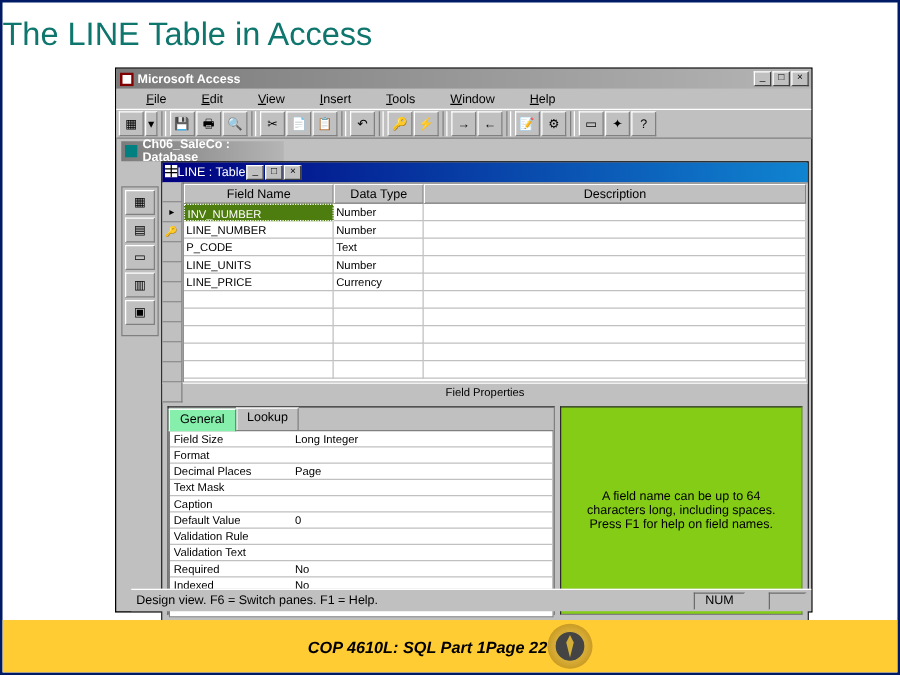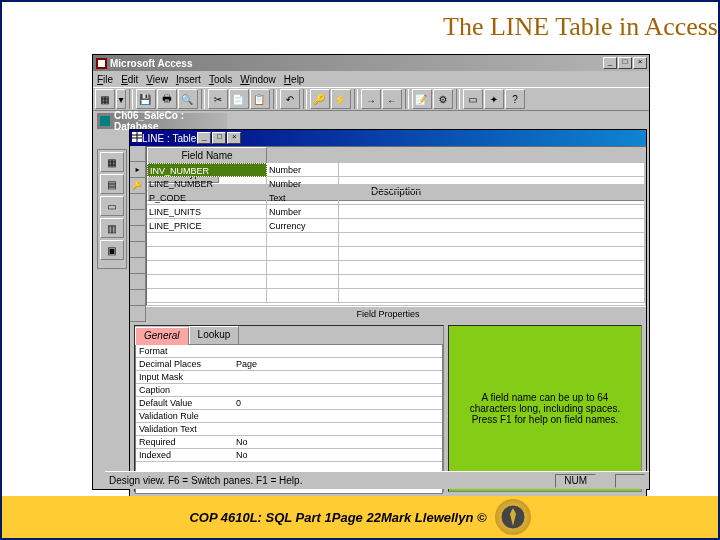--- a/index.html
+++ b/index.html
@@ -1,52 +1,52 @@
 <!DOCTYPE html>
 <html><head>
 <meta charset="utf-8">
 <style>
 * { margin: 0; padding: 0; box-sizing: border-box; font-family: "MS Sans Serif", "Tahoma", sans-serif; font-size: 10px; }
 body { width: 720px; height: 540px; background: #fff; border: 2px solid #001a66; position: relative; }
-.slide-title { text-align: right; font-size: 26px; color: #a16207; padding: 10px 0 6px; font-family: Liberation Serif, serif; }
+.slide-title { text-align: left; font-size: 26px; color: #0f766e; padding: 10px 0 6px; font-family: Liberation Sans, sans-serif; }
 .app-window { position: absolute; left: 90px; top: 52px; width: 558px; height: 436px; background: #c0c0c0; border: 1px solid #000; }
 .titlebar { height: 16px; background: linear-gradient(to right, #000080, #1084d0); color: #fff; display: flex; align-items: center; padding: 0 2px; }
 .titlebar-inactive { background: linear-gradient(to right, #7b7b7b, #b5b5b5); justify-content: flex-end; }
 .titlebar .icon { width: 12px; height: 12px; margin-right: 3px; display: inline-flex; align-items: center; justify-content: center; }
 .titlebar .title-text { flex: 1; font-weight: bold; font-size: 10px; }
 .win-btn { width: 14px; height: 12px; background: #c0c0c0; border: 1px solid; border-color: #fff #404040 #404040 #fff; margin-left: 1px; font-size: 8px; line-height: 8px; text-align: center; color: #000; cursor: default; }
 .menubar { height: 16px; background: #c0c0c0; display: flex; align-items: center; padding: 0 4px; gap: 8px; }
-.menubar span { font-size: 10px; }
+.menubar span { font-size: 10px; margin-left: 20px; }
 .menubar span u { text-decoration: underline; }
 .toolbar { height: 24px; background: #c0c0c0; border-top: 1px solid #fff; border-bottom: 1px solid #808080; display: flex; align-items: center; padding: 0 2px; gap: 1px; }
 .tb-btn { width: 20px; height: 20px; background: #c0c0c0; border: 1px solid; border-color: #fff #808080 #808080 #fff; display: inline-flex; align-items: center; justify-content: center; font-size: 10px; }
 .tb-sep { width: 4px; height: 20px; border-left: 1px solid #808080; border-right: 1px solid #fff; margin: 0 2px; }
 .db-window { position: absolute; left: 4px; top: 58px; width: 130px; height: 16px; }
 .table-window { position: absolute; left: 36px; top: 74px; width: 518px; height: 390px; background: #c0c0c0; border: 1px solid #000; }
 .table-titlebar { height: 16px; background: linear-gradient(to right, #000080, #1084d0); color: #fff; display: flex; align-items: center; padding: 0 2px; }
 .design-grid-area { display: flex; height: 160px; }
 .row-selector-col { width: 16px; background: #c0c0c0; }
 .row-sel { height: 16px; border-bottom: 1px solid #808080; border-right: 1px solid #808080; background: #c0c0c0; display: flex; align-items: center; justify-content: center; font-size: 8px; }
 .row-sel.key::before { content: "🔑"; font-size: 8px; }
 .row-sel.current::before { content: "▸"; font-size: 8px; }
 .design-grid { flex: 1; background: #fff; overflow: hidden; border: 1px inset #c0c0c0; }
-.grid-header { display: flex; height: 16px; background: #c0c0c0; flex-direction: column; }
+.grid-header { display: flex; height: 16px; background: #c0c0c0; }
 .grid-header .col { border-right: 1px solid #808080; border-bottom: 1px solid #808080; text-align: center; font-size: 10px; line-height: 16px; background: #c0c0c0; border-top: 1px solid #fff; border-left: 1px solid #fff; }
 .col-name { width: 120px; }
 .col-type { width: 72px; }
 .col-desc { flex: 1; }
 .grid-row { display: flex; height: 14px; }
 .grid-row .cell { border-right: 1px solid #c0c0c0; border-bottom: 1px solid #c0c0c0; font-size: 9px; padding: 0 2px; line-height: 14px; overflow: hidden; white-space: nowrap; }
 .grid-row .cell.selected { background: #4d7c0f; color: #fff; border: 1px dotted #fff; box-sizing: border-box; }
 .props-label { text-align: center; font-size: 9px; padding: 2px; background: #c0c0c0; border-top: 1px solid #fff; }
 .props-area { display: flex; height: 175px; background: #c0c0c0; padding: 4px; gap: 4px; }
 .props-left { width: 310px; background: #c0c0c0; border: 1px inset #808080; }
 .tabs { display: flex; height: 18px; }
 .tab { padding: 2px 8px; font-size: 10px; border: 1px solid #808080; border-bottom: none; background: #c0c0c0; border-top-color: #fff; border-left-color: #fff; }
-.tab.active { background: #fca5a5; position: relative; top: 1px; font-style: italic; }
+.tab.active { background: #86efac; position: relative; top: 1px; }
 .prop-rows { background: #fff; border: 1px solid #808080; height: 150px; }
 .prop-row { display: flex; height: 13px; border-bottom: 1px solid #c0c0c0; }
 .prop-row .plabel { width: 100px; font-size: 9px; padding-left: 3px; line-height: 13px; }
 .prop-row .pval { flex: 1; font-size: 9px; line-height: 13px; }
 .props-right { flex: 1; background: #84cc16; border: 1px inset #808080; display: flex; align-items: center; justify-content: center; text-align: center; font-size: 9px; padding: 8px; }
 .statusbar { position: absolute; bottom: 0; left: 12px; right: 0; height: 18px; background: #c0c0c0; border-top: 1px solid #fff; display: flex; align-items: center; padding: 0 4px; font-size: 10px; }
 .statusbar .spacer { flex: 1; }
 .statusbar .cell-status { border: 1px inset #c0c0c0; padding: 0 8px; margin-left: 19px; height: 14px; line-height: 12px; }
 .footer { position: absolute; bottom: 0; left: 0; right: 0; height: 42px; background: #ffcc33; display: flex; align-items: center; justify-content: center; padding: 0 14px; }
 .footer div { font-size: 13px; font-style: italic; font-weight: bold; font-family: Arial, sans-serif; }
@@ -222,29 +222,33 @@
     <div class="props-label">Field Properties</div>
 
     <div class="props-area">
       <div class="props-left">
         <div class="tabs">
           <div class="tab active">General</div>
           <div class="tab">Lookup</div>
         </div>
         <div class="prop-rows">
           <div class="prop-row">
+              <div class="plabel">Field Size</div>
+              <div class="pval">Long Integer</div>
+            </div>
+          <div class="prop-row">
               <div class="plabel">Format</div>
               <div class="pval"></div>
             </div>
           <div class="prop-row">
               <div class="plabel">Decimal Places</div>
               <div class="pval">Page</div>
             </div>
           <div class="prop-row">
-              <div class="plabel">Input Mask</div>
+              <div class="plabel">Text Mask</div>
               <div class="pval"></div>
             </div>
           <div class="prop-row">
               <div class="plabel">Caption</div>
               <div class="pval"></div>
             </div>
           <div class="prop-row">
               <div class="plabel">Default Value</div>
               <div class="pval">0</div>
             </div>
@@ -277,21 +281,20 @@
     <div class="spacer"></div>
     <div class="cell-status">NUM</div>
     <div class="cell-status" style="width:30px"></div>
   </div>
 </div>
 
 <div class="footer">
   <div>COP 4610L: SQL Part 1</div>
   <div>Page 22</div>
   <div style="display:flex;align-items:center;gap:8px">
-    <div>Mark Llewellyn ©</div>
     <div class="logo">
       <svg width="26" height="26" viewBox="0 0 26 26">
           <circle cx="13" cy="13" r="12" fill="#444" stroke="#d4af37"></circle>
           <path d="M13 4 L16 10 L13 22 L10 10 Z" fill="#d4af37"></path>
         </svg>
     </div>
   </div>
 </div>
 
 </body></html>

